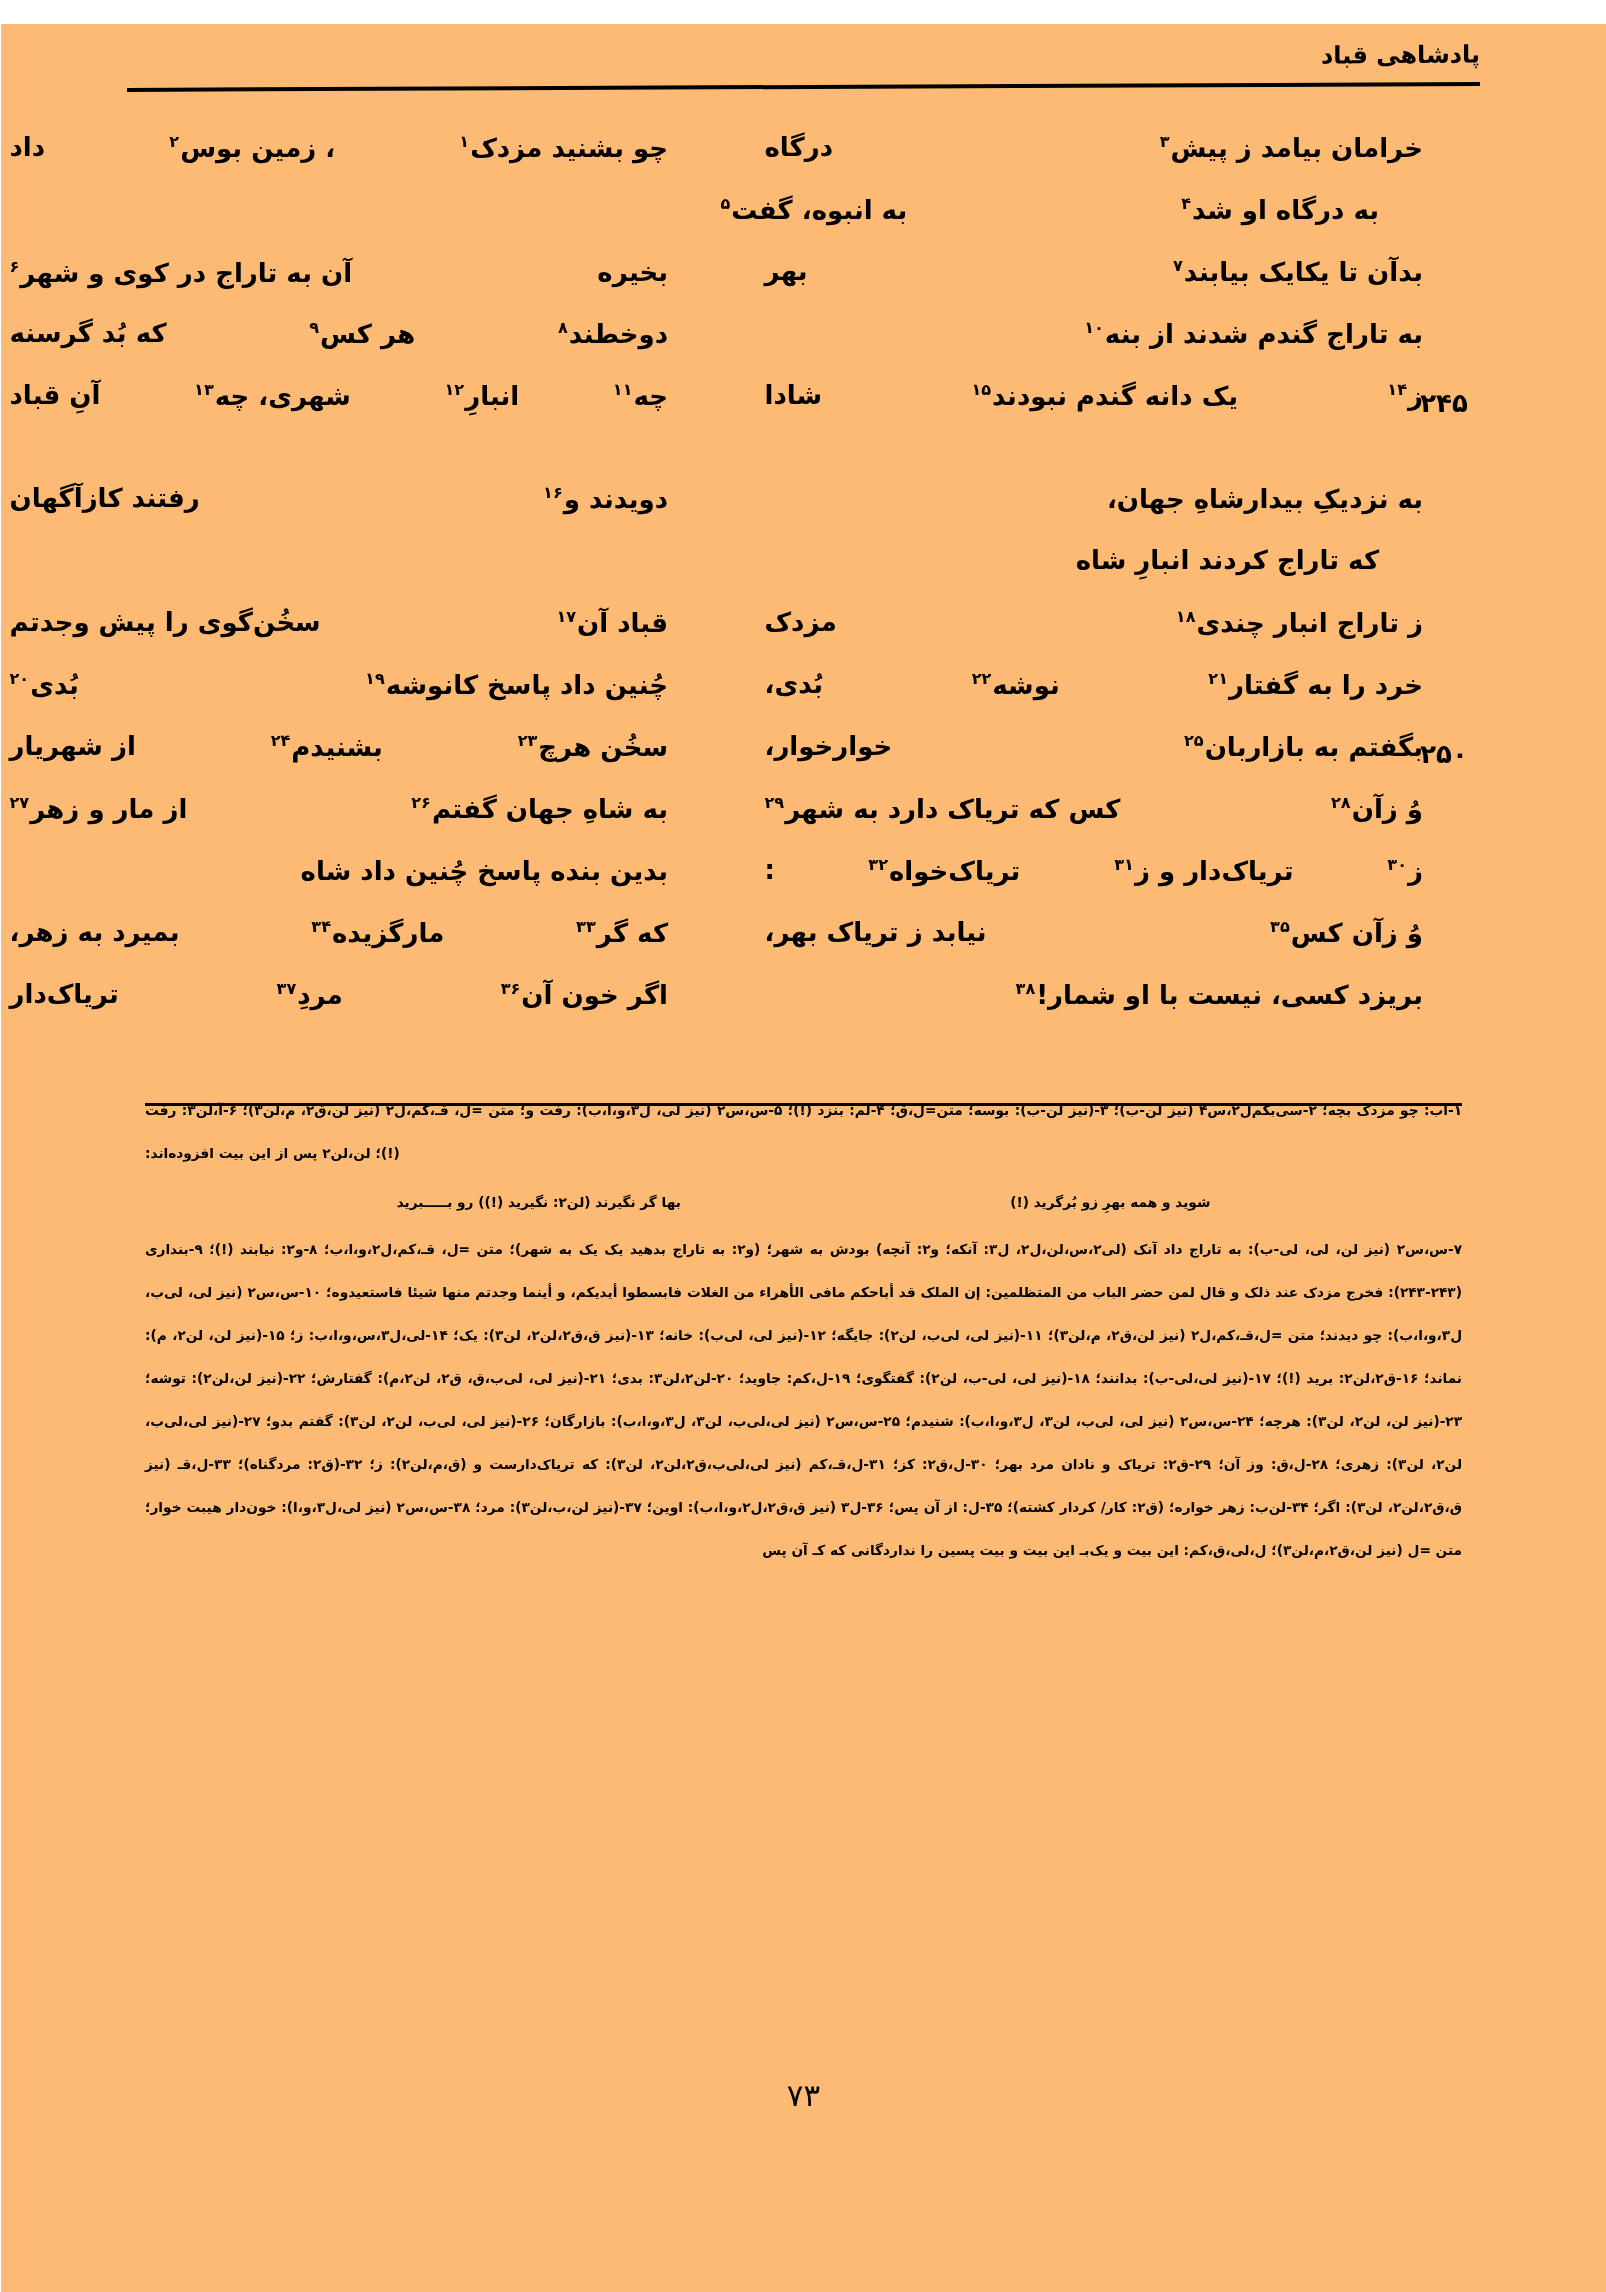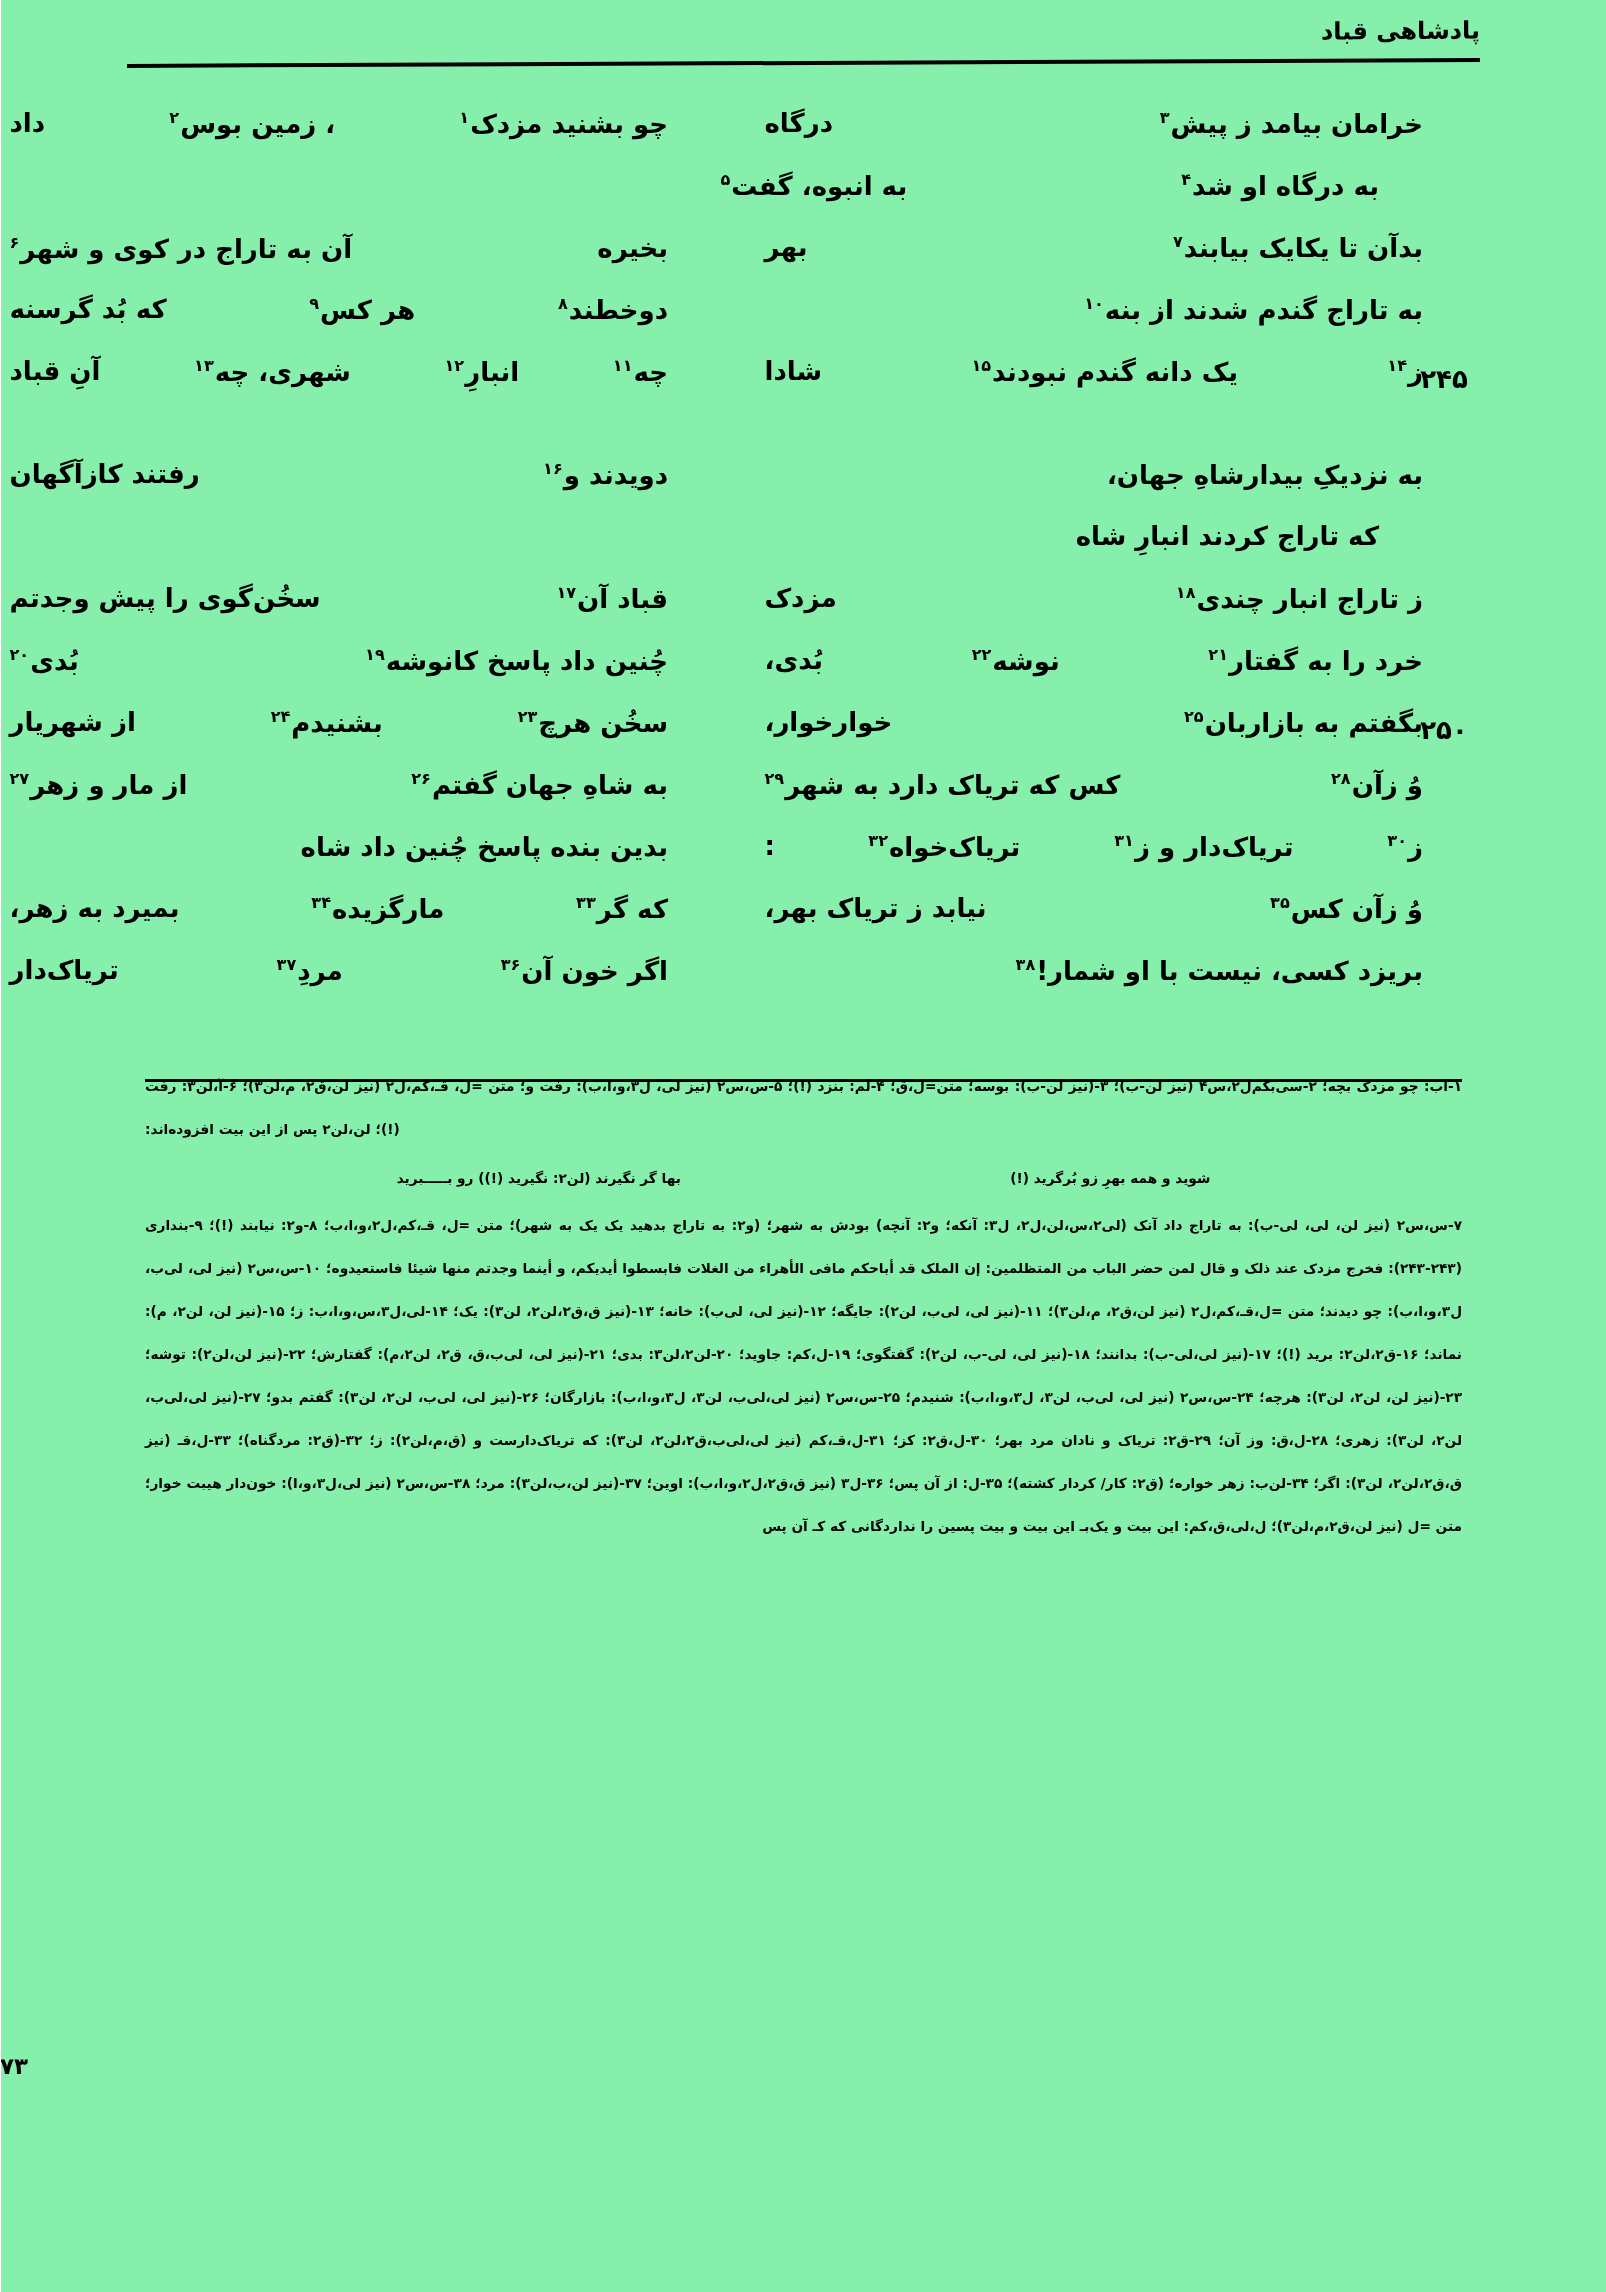--- a/index.html
+++ b/index.html
@@ -13,21 +13,22 @@
     height: 2292px;
     position: relative;
     font-family: "DejaVu Sans", sans-serif;
     color: #000000;
     overflow: hidden;
   }
 
   .page {
     position: absolute;
     inset: 0;
-    background: #86efac;
+    background: #fdba74;
+    margin-top: 24px;
   }
 
   
   .runhead {
     position: absolute;
     top: 17.4px;
     right: 127px;
     left: 127px;
     height: 44px;
   }
@@ -130,23 +131,23 @@
     text-align: center;
   }
   .fn-inserted span { white-space: nowrap; }
 
   
   .folio {
     position: absolute;
     top: 2053px;
     left: 0;
     right: 0;
-    text-align: left;
-    font-size: 23px;
-    font-weight: bold;
+    text-align: center;
+    font-size: 31px;
+    font-weight: normal;
   }
 </style>
 </head>
 <body>
 
 <div class="page">
 
   <div class="runhead">
     <div class="runhead-title">پادشاهی قباد</div>
     <div class="runhead-rule"></div>

